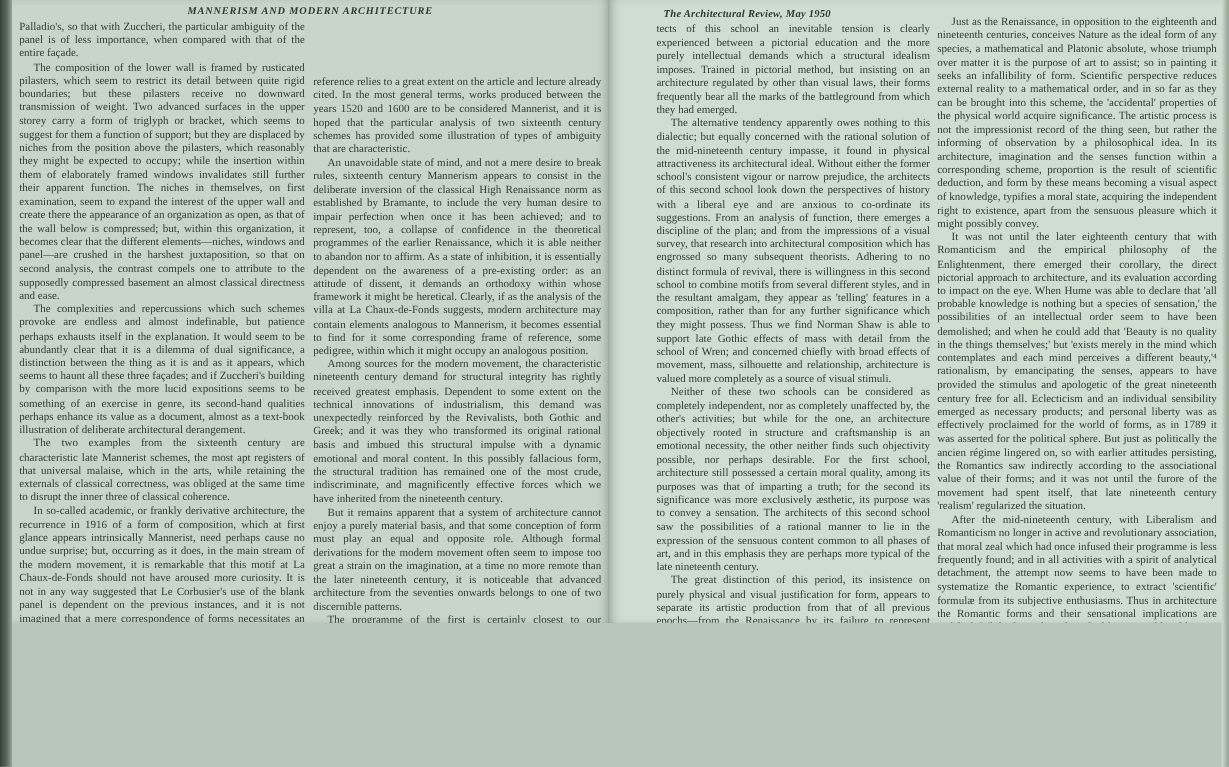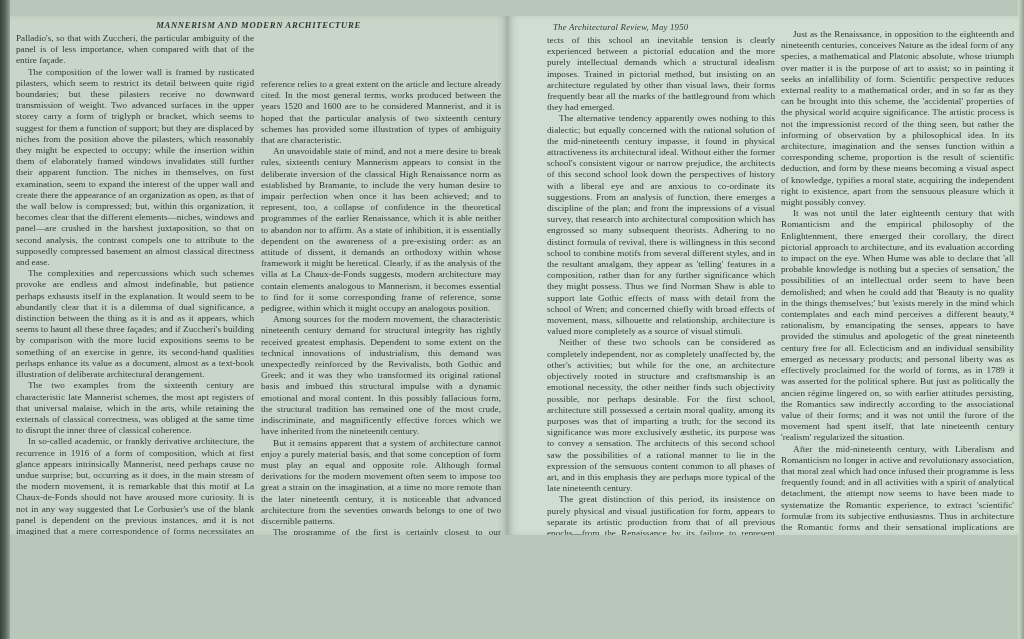--- a/index.html
+++ b/index.html
@@ -8,21 +8,21 @@
     background: #b7c7b9;
     position: relative;
     font-family: "Liberation Serif", "DejaVu Serif", serif;
     overflow: hidden;
   }
   .edge-left {
     position: absolute; left: 0; top: 0; width: 10px; height: 639px;
     background: linear-gradient(90deg, #35423a 0%, #5a6b5e 55%, #93a595 100%);
   }
   .page {
-    position: absolute; top: 16px; height: 519px; overflow: hidden;
+    position: absolute; top: 0; height: 519px; overflow: hidden;
     color: #2e3d34;
   }
   .page-left {
     left: 10px; width: 497px;
     background: #c8d5c8;
     box-shadow: inset -5px 0 9px -5px rgba(52,66,56,0.45);
   }
   .page-right {
     left: 507px; width: 517px;
     background: #d0ddd1;
@@ -33,21 +33,21 @@
     background: linear-gradient(270deg, #8ea291 0%, #d0ddd1 100%);
   }
   .running-head-left {
     position: absolute; top: 4px; left: 0; width: 100%;
     text-align: center;
     font-size: 8.6px; font-style: italic; font-weight: bold;
     letter-spacing: 0.7px; color: #2c3b32;
   }
   .running-head-right {
     position: absolute; top: 6px; left: 46px;
-    font-size: 8.8px; font-style: italic; font-weight: normal;
+    font-size: 8.8px; font-style: italic; font-weight: bold;
     letter-spacing: 0.2px; color: #2c3b32;
   }
   .col {
     position: absolute;
     text-align: justify;
     font-size: 9.2px; line-height: 11.2px;
     color: #2e3d34;
     overflow: hidden;
   }
   .col1 { left: 6px;   top: 17px; width: 238px; max-height: 584px; }

